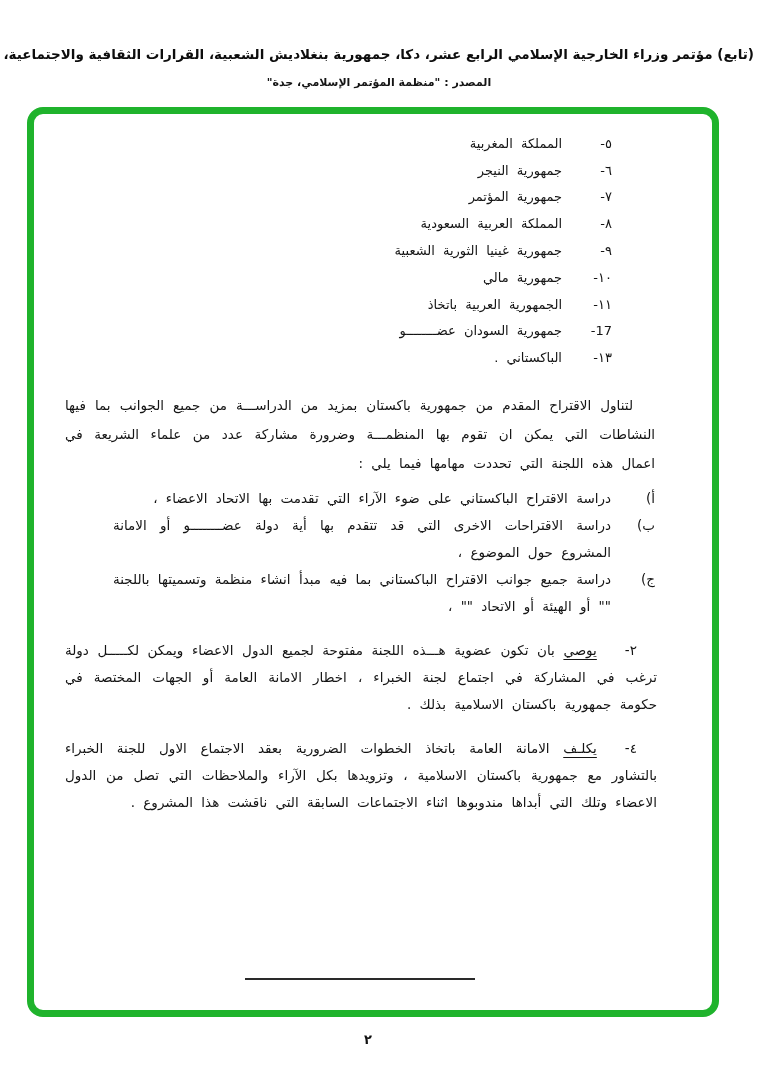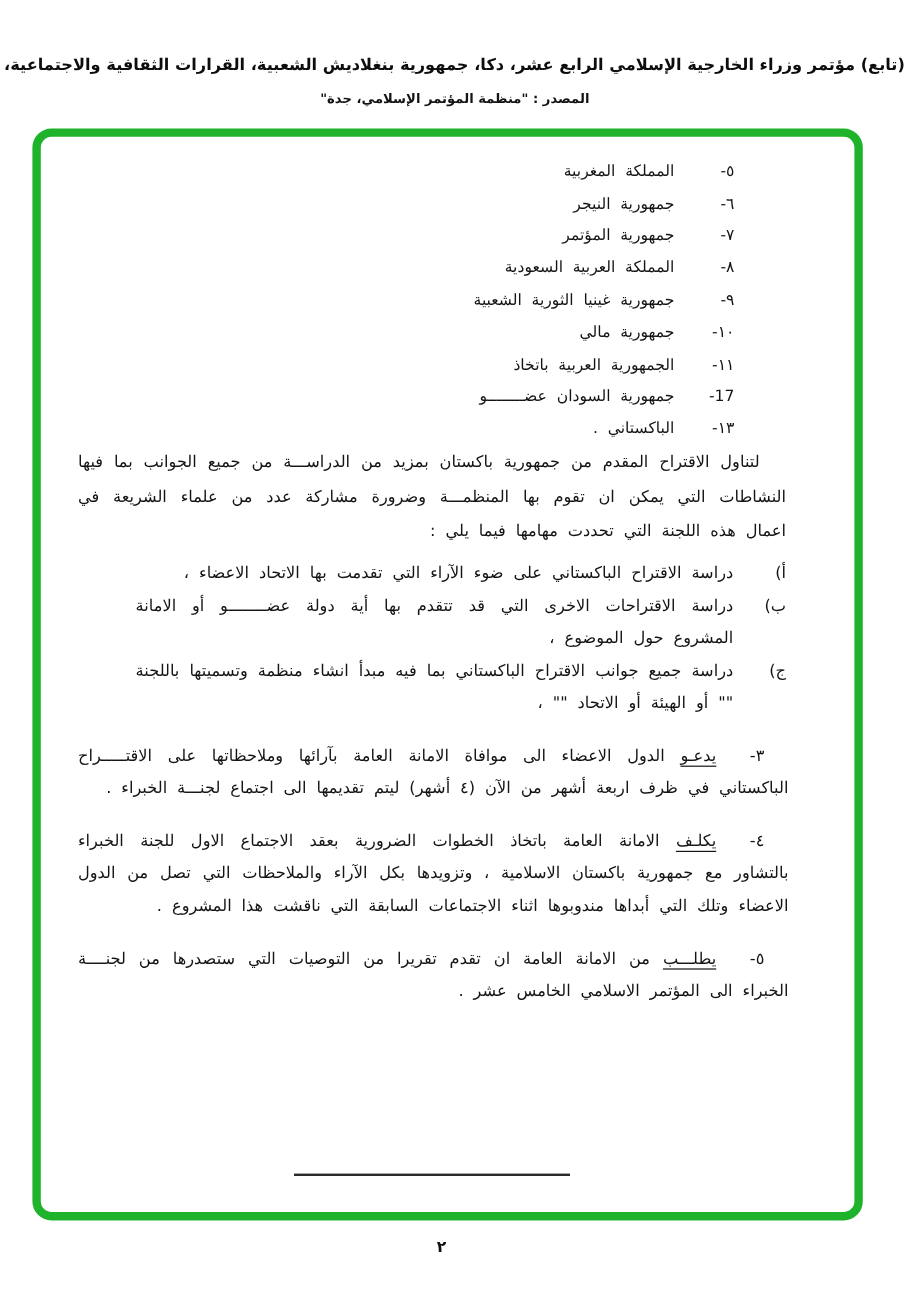--- a/index.html
+++ b/index.html
@@ -22,21 +22,21 @@
     position:absolute;left:27px;top:107px;width:678px;height:896px;
     border:7px solid #1fb32c;border-radius:16px;background:#fff;
   }
   
   .members{padding:16px 100px 0 0;}
   .mrow{display:flex;align-items:center;height:26.8px;font-size:13px;word-spacing:4px;}
   .mnum{flex:none;width:50px;}
   .mname{flex:none;}
   
   .intro{
-    margin:0 57px 0 31px;font-size:13.5px;line-height:29px;
+    margin:20px 57px 0 31px;font-size:13.5px;line-height:29px;
     text-align:justify;text-indent:22px;word-spacing:4px;
   }
   
   .subitems{margin:7px 57px 0 31px;}
   .sitem{display:flex;font-size:13.5px;line-height:27px;}
   .smarker{flex:none;width:44px;}
   .stext{flex:1;text-align:justify;padding-left:48px;word-spacing:4px;}
   
   .nitem{
     margin:17px 55px 0 31px;font-size:13.5px;line-height:27px;
@@ -112,21 +112,20 @@
         <span class="smarker">ب)</span>
         <div class="stext">دراسة الاقتراحات الاخرى التي قد تتقدم بها أية دولة عضــــــــو أو الامانة المشروع حول الموضوع ،</div>
       </div>
     <div class="sitem">
         <span class="smarker">ج)</span>
         <div class="stext">دراسة جميع جوانب الاقتراح الباكستاني بما فيه مبدأ انشاء منظمة وتسميتها باللجنة "" أو الهيئة  أو الاتحاد "" ،</div>
       </div>
   </div>
 
   <div>
-    <p class="nitem"><span class="nmarker">٣-</span><span class="nlead">يدعـو</span><span> الدول الاعضاء الى موافاة الامانة العامة بآرائها وملاحظاتها على الاقتـــــراح الباكستاني في ظرف اربعة أشهر من الآن (٤ أشهر) ليتم تقديمها الى اجتماع لجنـــة الخبراء .</span></p>
+    <p class="nitem"><span class="nmarker">٢-</span><span class="nlead">يوصي</span><span> بان تكون عضوية هـــذه  اللجنة مفتوحة لجميع الدول الاعضاء ويمكن لكـــــل دولة ترغب في المشاركة في اجتماع لجنة الخبراء ، اخطار الامانة العامة أو الجهات المختصة في حكومة جمهورية باكستان الاسلامية بذلك .</span></p>
     <p class="nitem"><span class="nmarker">٤-</span><span class="nlead">يكلـف</span><span> الامانة العامة باتخاذ الخطوات الضرورية بعقد الاجتماع الاول للجنة الخبراء بالتشاور مع جمهورية باكستان الاسلامية ، وتزويدها بكل الآراء والملاحظات التي تصل من الدول الاعضاء وتلك التي أبداها مندوبوها اثناء الاجتماعات السابقة التي ناقشت هذا المشروع .</span></p>
-    <p class="nitem"><span class="nmarker">٥-</span><span class="nlead">يطلـــب</span><span> من الامانة العامة ان تقدم تقريرا من التوصيات التي ستصدرها من لجنــــة الخبراء الى المؤتمر الاسلامي الخامس عشر .</span></p>
   </div>
 
   <div class="footrule"></div>
 </div>
 
 <div class="pagenum">٢</div>
 
 </body></html>

